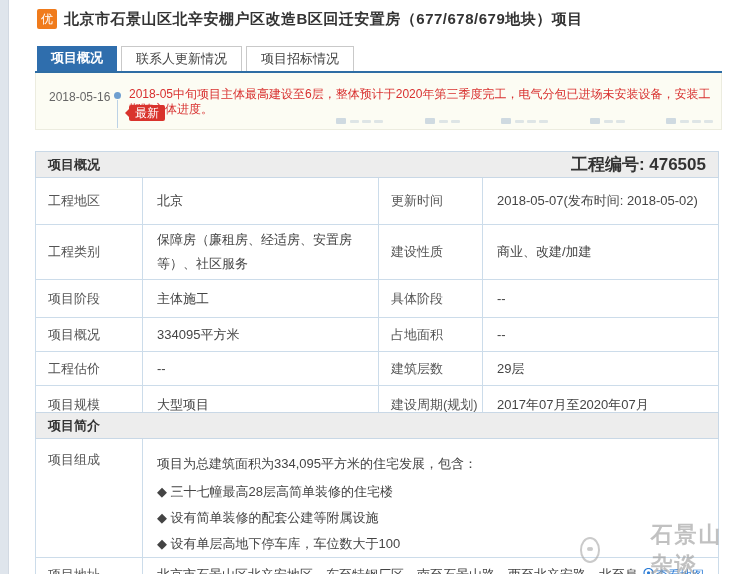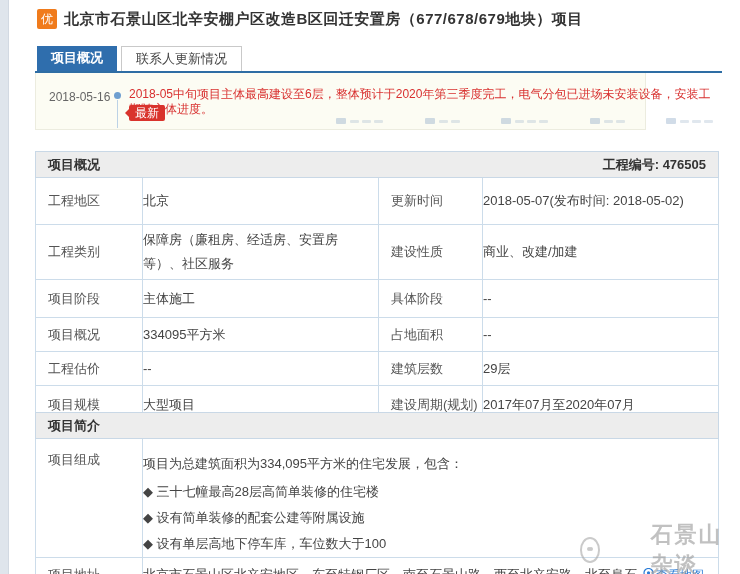--- a/index.html
+++ b/index.html
@@ -21,21 +21,21 @@
   
   .tabs { position:absolute; left:37px; top:46px; display:flex; }
   .tab { height:25px; line-height:24px; padding:0 14px; font-size:13px;
     margin-right:4px; cursor:pointer; }
   .tab.active { background:#2f6ead; color:#fff; font-weight:bold; }
   .tab.inactive { background:#fff; color:#444; border:1px solid #c9c9c9; border-bottom:none; }
   .tab-underline { position:absolute; left:35px; top:71px; width:687px; height:2px;
     background:#2e6da4; }
 
   
-  .news-box { position:absolute; left:35px; top:73px; width:611px; height:57px;
+  .news-box { position:absolute; left:35px; top:73px; width:687px; height:57px;
     background:#fcfcf3; border:1px solid #ececdf; border-top:none; }
   .news-date { position:absolute; left:13px; top:17px; font-size:12px; color:#666; }
   .timeline-dot { position:absolute; left:78px; top:19px; width:7px; height:7px;
     border-radius:50%; background:#6f9fd0; }
   .timeline-line { position:absolute; left:81px; top:27px; width:1px; height:28px;
     background:#bcd2e6; }
   .news-text { position:absolute; left:93px; top:14px; width:590px; font-size:12px;
     line-height:15px; color:#d8302f; }
   .new-badge { position:absolute; left:93px; top:32px; background:#d9332c; color:#fff;
     font-size:12px; line-height:16px; padding:0 6px; border-radius:2px; }
@@ -54,23 +54,23 @@
   table { border-collapse:collapse; table-layout:fixed; width:683px;
     position:absolute; left:35px; background:#fff; }
   .tbl-overview { top:151px; }
   .tbl-intro   { top:412px; }
   th,td { border:1px solid #ccdcea; font-size:13px; font-weight:normal;
     vertical-align:middle; text-align:left; }
   th.section-head { height:26px; background:#ededed; border-color:#c9d8e6;
     padding:0 12px; }
   .head-flex { display:flex; justify-content:space-between; align-items:center; }
   .section-title { font-weight:bold; color:#333; font-size:13px; }
-  .section-code  { font-weight:bold; color:#333; font-size:13px;text-align:center; }
+  .section-code  { font-weight:bold; color:#333; font-size:17px;text-align:center; }
   td.lbl { color:#555; padding-left:12px; }
-  td.val { color:#444; padding-right:10px; line-height:24px; }
+  td.val { color:#444; padding-left:14px; padding-right:10px; line-height:24px; }
   td.top { vertical-align:top; padding-top:12px; }
   .comp-line { line-height:26px; color:#444; }
   .comp-line:first-child { margin-bottom:2px; }
   .map-link { float:right; color:#2b7cd6; font-size:12px; margin-right:4px;
     cursor:pointer; white-space:nowrap; }
   .pin-icon { display:inline-block; vertical-align:-2px; margin-right:2px; }
 
   
   .watermark { position:absolute; left:580px; top:520px; display:flex;
     align-items:center; opacity:0.62; z-index:5; pointer-events:none;gap:44px; }
@@ -88,20 +88,21 @@
 <div class="left-strip"></div>
 
 <div class="title-row">
   <span class="opt-badge">优</span>
   <span class="page-title">北京市石景山区北辛安棚户区改造B区回迁安置房（677/678/679地块）项目</span>
 </div>
 
 <div class="tabs">
   <div class="tab active">项目概况</div>
   <div class="tab inactive">联系人更新情况</div>
+  <div class="tab inactive">项目招标情况</div>
 </div>
 <div class="tab-underline"></div>
 
 <div class="news-box">
   <span class="news-date">2018-05-16</span>
   <span class="timeline-dot"></span>
   <span class="timeline-line"></span>
   <div class="news-text">2018-05中旬项目主体最高建设至6层，整体预计于2020年第三季度完工，电气分包已进场未安装设备，安装工期随主体进度。</div>
   <span class="new-badge">最新</span>
   <div class="blur-row">

